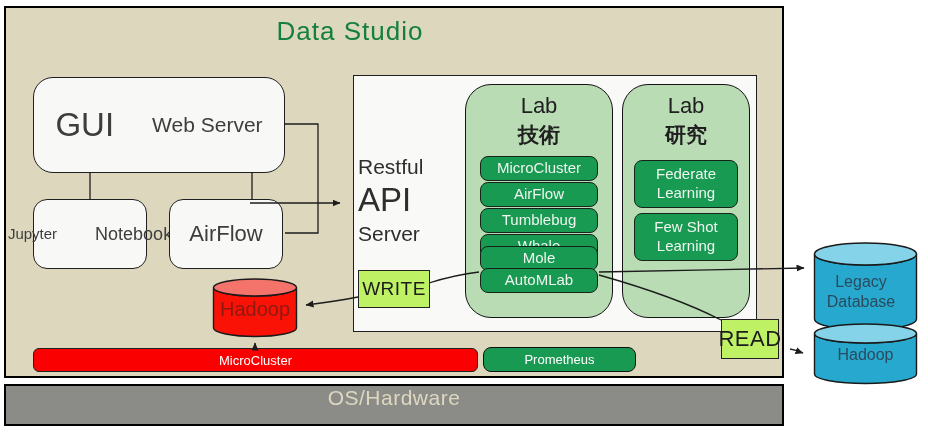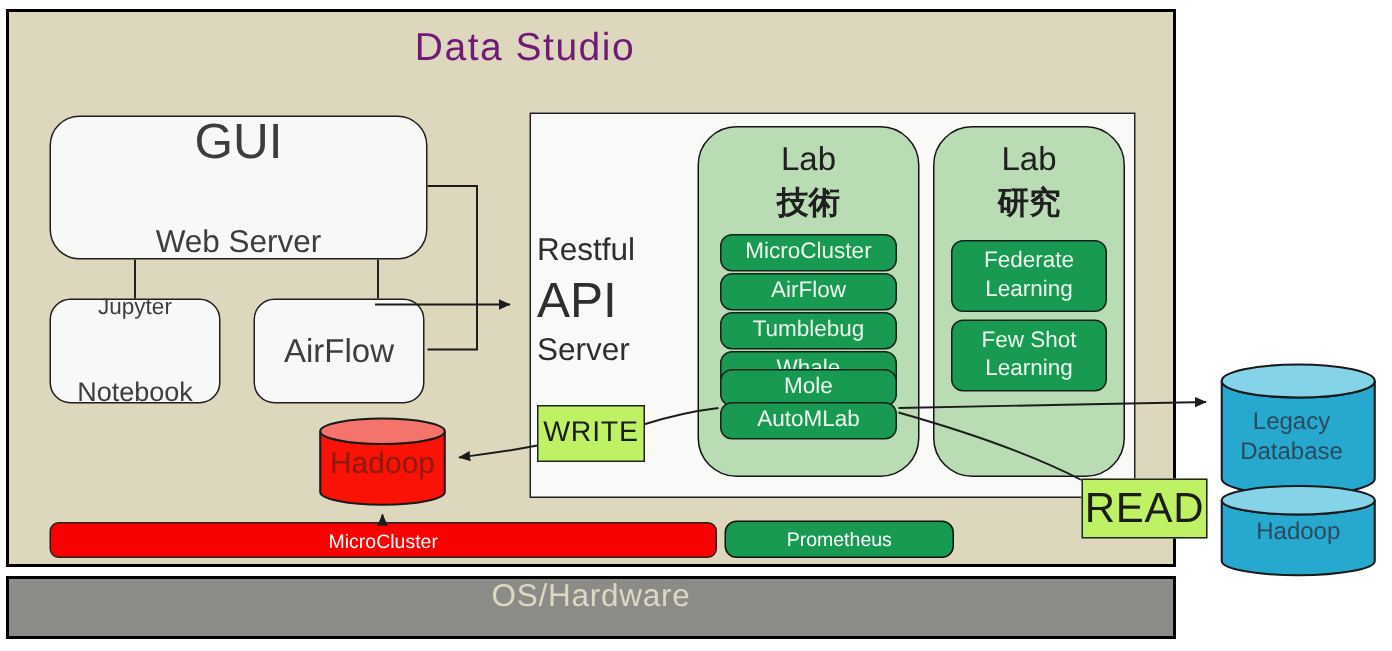--- a/index.html
+++ b/index.html
@@ -8,25 +8,25 @@
     font-family:"Liberation Sans",sans-serif;overflow:hidden;
   }
   .abs{position:absolute;box-sizing:border-box;}
   
   .studio{
     left:4px;top:6px;width:780px;height:372px;
     background:#dcd7bd;border:2px solid #000000;
   }
   .studio-title{
     left:240px;top:16px;width:220px;text-align:center;
-    font-size:26px;letter-spacing:1px;color:#701a75;
+    font-size:26px;letter-spacing:1px;color:#15803d;
   }
   .whitebox{
     background:#f8f8f7;border:1.6px solid #1f1f1f;
-    display:flex;flex-direction:column;align-items:center;justify-content:center;
+    display:flex;align-items:center;justify-content:center;
     color:#3d3d3d;text-align:center;gap:38px;
   }
   .gui{left:33px;top:77px;width:252px;height:96px;border-radius:20px;}
   .gui .big{font-size:33px;line-height:1.1;}
   .gui .sub{font-size:21px;}
   .jupyter{left:33px;top:199px;width:114px;height:70px;border-radius:14px;}
   .jupyter .l1{font-size:15px;line-height:1.15;}
   .jupyter .l2{font-size:18px;}
   .airflow{left:169px;top:199px;width:114px;height:70px;border-radius:14px;font-size:22px;}
   .apibox{left:353px;top:75px;width:404px;height:257px;background:#f9f9f8;border:1.6px solid #1f1f1f;}
@@ -48,21 +48,21 @@
     color:#eef6ee;font-size:15px;display:flex;align-items:center;justify-content:center;
     text-align:center;line-height:1.25;
   }
   .tech-btn{left:480px;width:118px;height:25px;}
   .res-btn{left:634px;width:104px;height:48px;}
   .ybox{
     background:#bef264;border:1.6px solid #222222;color:#1c1c1c;
     display:flex;align-items:center;justify-content:center;letter-spacing:0.5px;
   }
   .write{left:358px;top:270px;width:72px;height:38px;font-size:19px;}
-  .read{left:721px;top:319px;width:84px;height:40px;font-size:28px;}
+  .read{left:721px;top:319px;width:58px;height:40px;font-size:22px;}
   .cyl{display:block;}
   .cyl-label{position:absolute;width:100%;text-align:center;left:0;}
   .hadoop-red-wrap{left:212px;top:278px;width:86px;height:60px;}
   .hadoop-red-wrap .cyl-label{top:20px;font-size:20px;color:#8c1a10;}
   .legacy-wrap{left:813px;top:242px;width:96px;height:90px;}
   .legacy-wrap .cyl-label{top:30px;font-size:16px;color:#2b4a5e;line-height:1.25;}
   .hadoop-blue-wrap{left:813px;top:323px;width:105px;height:62px;}
   .hadoop-blue-wrap .cyl-label{top:23px;font-size:16px;color:#2b4a5e;}
   .runbar{
     display:flex;align-items:center;justify-content:center;

